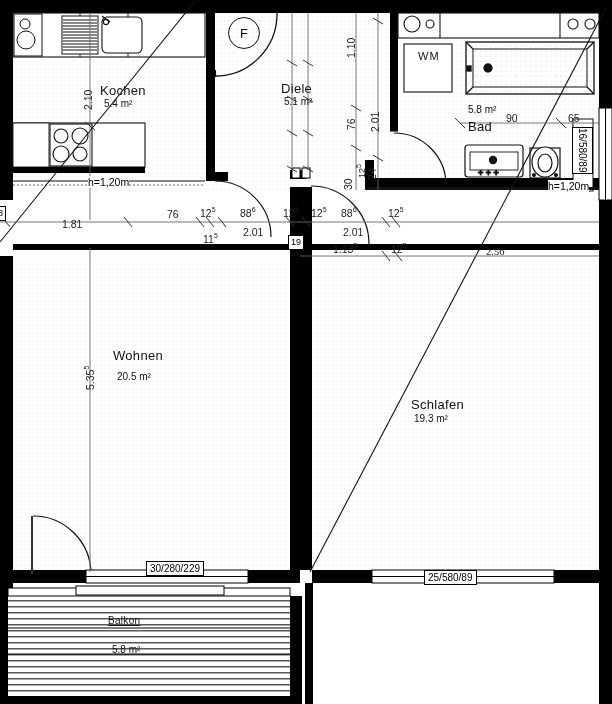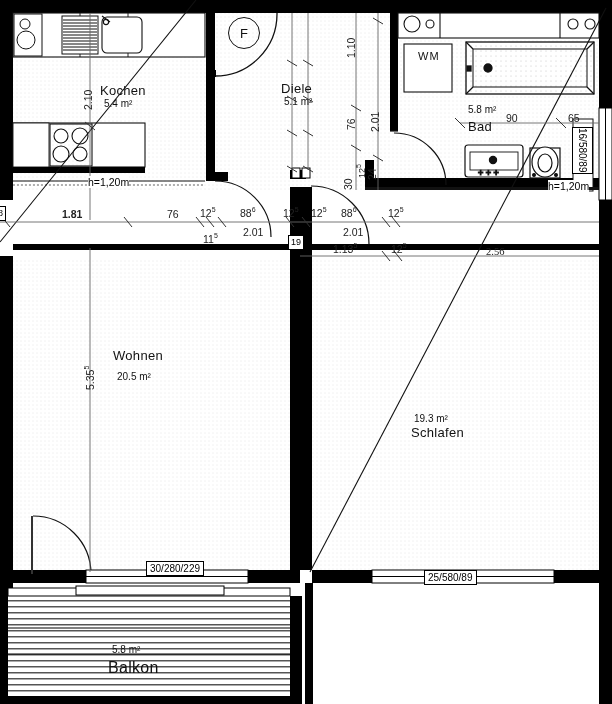--- a/index.html
+++ b/index.html
@@ -284,43 +284,43 @@
 
   <div class="lbl room-name" style="left:281px;top:82px;">Diele</div>
   <div class="lbl room-area" style="left:284px;top:97px;">5.1 m²</div>
 
   <div class="lbl room-name" style="left:468px;top:89px;margin-top:31px;">Bad</div>
   <div class="lbl room-area" style="left:468px;top:105px;">5.8 m²</div>
 
   <div class="lbl room-name" style="left:113px;top:349px;">Wohnen</div>
   <div class="lbl room-area" style="left:117px;top:372px;">20.5 m²</div>
 
-  <div class="lbl room-name" style="left:411px;top:398px;margin-top:28px;">Schlafen</div>
+  <div class="lbl room-name" style="left:411px;top:398px;">Schlafen</div>
   <div class="lbl room-area" style="left:414px;top:414px;text-align:right;">19.3 m²</div>
 
-  <div class="lbl room-name" style="left:108px;top:660px;font-size:16px;">Balkon</div>
+  <div class="lbl room-name" style="left:108px;top:616px;font-size:10px;text-decoration:underline;">Balkon</div>
   <div class="lbl room-area" style="left:112px;top:645px;">5.8 m²</div>
 
   <div class="abs" style="left:228px;top:17px;width:30px;height:30px;
        border:1.3px solid #111;border-radius:50%;display:flex;
        align-items:center;justify-content:center;font-size:13px;color:#111;">
     <span>F</span>
   </div>
 
   <div class="lbl" style="left:418px;top:51px;font-size:11px;letter-spacing:1px;">WM</div>
 
   <div class="hlbl" style="left:88px;top:176px;">h=1,20m</div>
   <div class="hlbl" style="left:548px;top:180px;">h=1,20m</div>
 
   <div class="boxlbl" style="left:146px;top:561px;">30/280/229</div>
   <div class="boxlbl" style="left:424px;top:570px;">25/580/89</div>
   <div class="boxlbl v" style="left:572px;top:127px;">16/580/89</div>
   <div class="boxlbl" style="left:288px;top:235px;padding:0 2px;font-size:9px;">19</div>
 
-  <div class="lbl dim" style="left:62px;top:209px;font-weight:bold;">1.81</div>
+  <div class="lbl dim" style="left:62px;top:219px;">1.81</div>
   <div class="lbl dim" style="left:167px;top:209px;">76</div>
   <div class="lbl dim" style="left:200px;top:206px;"><span>12</span><span class="sup">5</span></div>
   <div class="lbl dim" style="left:203px;top:232px;"><span>11</span><span class="sup">5</span></div>
   <div class="lbl dim" style="left:240px;top:206px;"><span>88</span><span class="sup">6</span></div>
   <div class="lbl dim" style="left:243px;top:227px;">2.01</div>
   <div class="lbl dim" style="left:283px;top:206px;"><span>12</span><span class="sup">5</span></div>
   <div class="lbl dim" style="left:311px;top:206px;"><span>12</span><span class="sup">5</span></div>
   <div class="lbl dim" style="left:341px;top:206px;"><span>88</span><span class="sup">6</span></div>
   <div class="lbl dim" style="left:343px;top:227px;">2.01</div>
   <div class="lbl dim" style="left:388px;top:206px;"><span>12</span><span class="sup">5</span></div>

